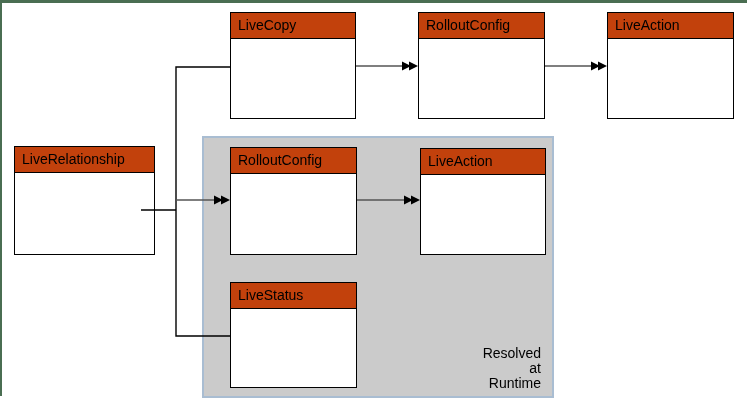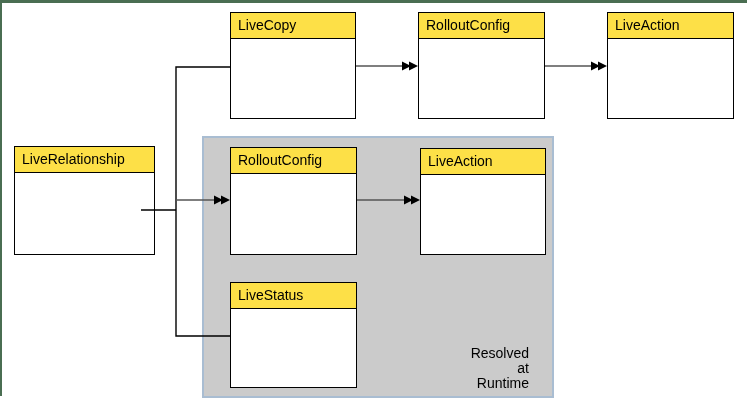--- a/index.html
+++ b/index.html
@@ -7,25 +7,25 @@
     position:relative;width:747px;height:410px;background:#ffffff;
     overflow:hidden;font-family:"Liberation Sans",sans-serif;
   }
   .frame-top{position:absolute;left:0;top:0;width:747px;height:3px;background:#4a6e52;}
   .frame-left{position:absolute;left:0;top:0;width:2px;height:396px;background:#4a6e52;}
   .runtime-region{
     position:absolute;left:202px;top:136px;width:352px;height:262px;
     background:#cbcbcb;border:2px solid #a9bdd2;box-sizing:border-box;z-index:1;
   }
   .runtime-note{
-    position:absolute;right:23px;bottom:5px;text-align:right;
+    position:absolute;right:11px;bottom:5px;text-align:right;
     white-space:pre-line;font-size:14px;line-height:15px;color:#000;
   }
   .ubox{
-    position:absolute;background:#fde047;border:1.4px solid #000;
+    position:absolute;background:#c2410c;border:1.4px solid #000;
     box-sizing:border-box;z-index:2;
   }
   .uhead{
     height:25px;line-height:25px;border-bottom:1.4px solid #000;
     padding-left:7px;font-size:14px;color:#000;overflow:hidden;white-space:nowrap;
   }
   .ubody{position:absolute;left:0;right:0;top:26px;bottom:0;background:#ffffff;}
   svg.wires{position:absolute;left:0;top:0;z-index:3;pointer-events:none;}
 </style>
 </head>

